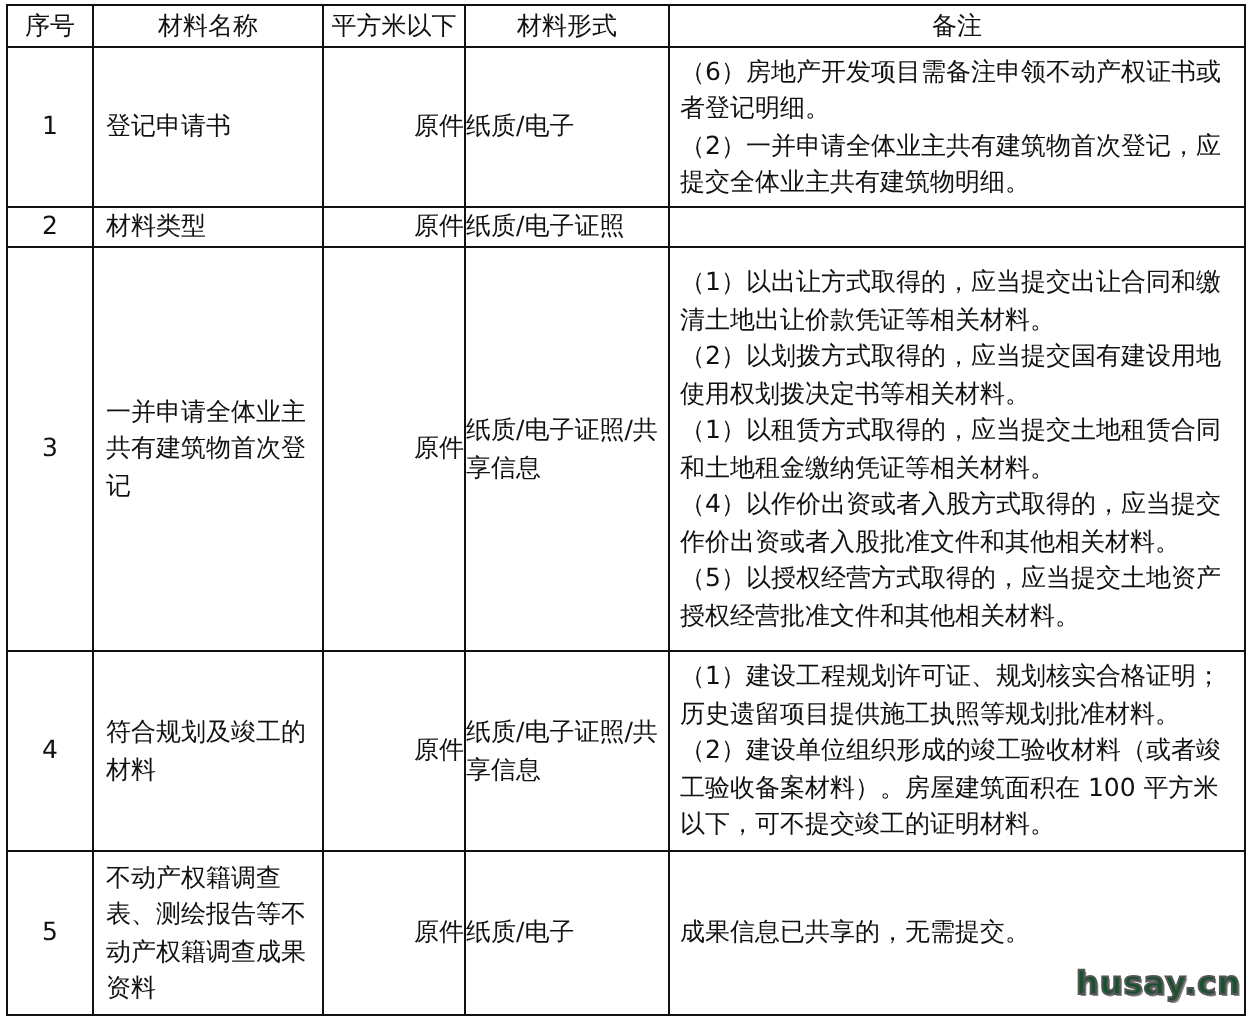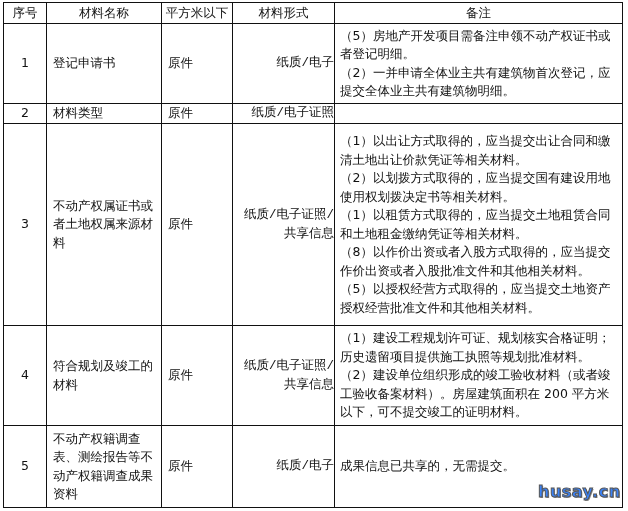--- a/index.html
+++ b/index.html
@@ -5,26 +5,26 @@
     html, body { margin: 0; padding: 0; background: #ffffff; }
     body { width: 628px; height: 511px; position: relative; overflow: hidden;
            font-family: "DejaVu Sans", "Liberation Sans", sans-serif; color: #111; }
     table.doc { position: absolute; left: 3px; top: 2px; border-collapse: collapse;
                 table-layout: fixed; width: 619px; }
     table.doc td, table.doc th { border: 1.5px solid #111; padding: 0; vertical-align: middle;
                 font-weight: normal; font-size: 12.5px; line-height: 18.5px; }
     th { height: 20px; text-align: center; }
     .c-no { text-align: center; }
     .c-name { padding-left: 6px !important; padding-right: 4px !important; text-align: left; }
-    .c-type { padding-left: 6px !important; text-align: left; }
-    .c-form { text-align: right; font-family: Liberation Mono, monospace; }
+    .c-type { padding-left: 6px !important; text-align: right; }
+    .c-form { text-align: left; }
     .c-note { padding-left: 5px !important; padding-right: 3px !important; text-align: left; }
     .note-line { display: block; }
     .watermark { position: absolute; left: 538px; top: 482px; font-family: "DejaVu Sans", sans-serif;
-                 font-weight: bold; font-size: 16px; color: #3b82f6; letter-spacing: 0.5px;
+                 font-weight: bold; font-size: 16px; color: #14532d; letter-spacing: 0.5px;
                  -webkit-text-stroke: 1px #555; text-shadow: 1px 1px 0 #888; }
   </style>
 </head>
 <body>
 
 <table class="doc">
   <colgroup>
     <col style="width:43px">
     <col style="width:115px">
     <col style="width:71px">
@@ -40,52 +40,52 @@
       <th>备注</th>
     </tr>
   </thead>
   <tbody>
     <tr style="height:80px">
       <td class="c-no">1</td>
       <td class="c-name">登记申请书</td>
       <td class="c-type">原件</td>
       <td class="c-form">纸质/电子</td>
       <td class="c-note">
-        <span class="note-line">（5）房地产开发项目需备注申领不动产权证书或者登记明细。</span>
+        <span class="note-line">（6）房地产开发项目需备注申领不动产权证书或者登记明细。</span>
         <span class="note-line">（2）一并申请全体业主共有建筑物首次登记，应提交全体业主共有建筑物明细。</span>
       </td>
     </tr>
     <tr style="height:20px">
       <td class="c-no">2</td>
       <td class="c-name">材料类型</td>
       <td class="c-type">原件</td>
       <td class="c-form">纸质/电子证照</td>
       <td class="c-note"></td>
     </tr>
     <tr style="height:202px">
       <td class="c-no">3</td>
-      <td class="c-name">不动产权属证书或者土地权属来源材料</td>
+      <td class="c-name">一并申请全体业主共有建筑物首次登记</td>
       <td class="c-type">原件</td>
       <td class="c-form">纸质/电子证照/共享信息</td>
       <td class="c-note">
         <span class="note-line">（1）以出让方式取得的，应当提交出让合同和缴清土地出让价款凭证等相关材料。</span>
         <span class="note-line">（2）以划拨方式取得的，应当提交国有建设用地使用权划拨决定书等相关材料。</span>
         <span class="note-line">（1）以租赁方式取得的，应当提交土地租赁合同和土地租金缴纳凭证等相关材料。</span>
-        <span class="note-line">（8）以作价出资或者入股方式取得的，应当提交作价出资或者入股批准文件和其他相关材料。</span>
+        <span class="note-line">（4）以作价出资或者入股方式取得的，应当提交作价出资或者入股批准文件和其他相关材料。</span>
         <span class="note-line">（5）以授权经营方式取得的，应当提交土地资产授权经营批准文件和其他相关材料。</span>
       </td>
     </tr>
     <tr style="height:100px">
       <td class="c-no">4</td>
       <td class="c-name">符合规划及竣工的材料</td>
       <td class="c-type">原件</td>
       <td class="c-form">纸质/电子证照/共享信息</td>
       <td class="c-note">
         <span class="note-line">（1）建设工程规划许可证、规划核实合格证明；历史遗留项目提供施工执照等规划批准材料。</span>
-        <span class="note-line">（2）建设单位组织形成的竣工验收材料（或者竣工验收备案材料）。房屋建筑面积在 200 平方米以下，可不提交竣工的证明材料。</span>
+        <span class="note-line">（2）建设单位组织形成的竣工验收材料（或者竣工验收备案材料）。房屋建筑面积在 100 平方米以下，可不提交竣工的证明材料。</span>
       </td>
     </tr>
     <tr style="height:82px">
       <td class="c-no">5</td>
       <td class="c-name">不动产权籍调查表、测绘报告等不动产权籍调查成果资料</td>
       <td class="c-type">原件</td>
       <td class="c-form">纸质/电子</td>
       <td class="c-note">
         <span class="note-line">成果信息已共享的，无需提交。</span>
       </td>

